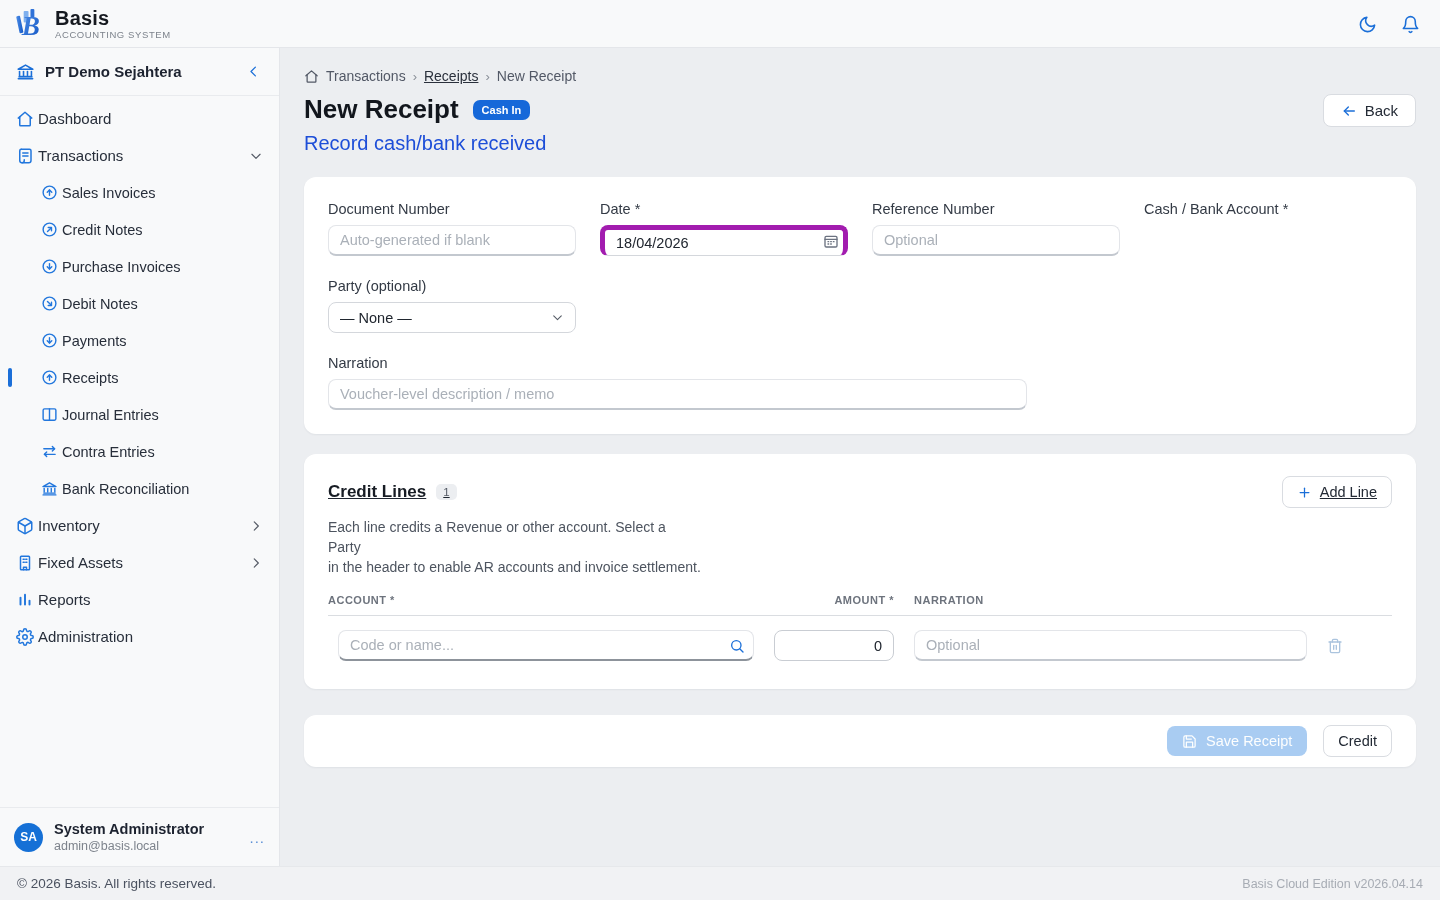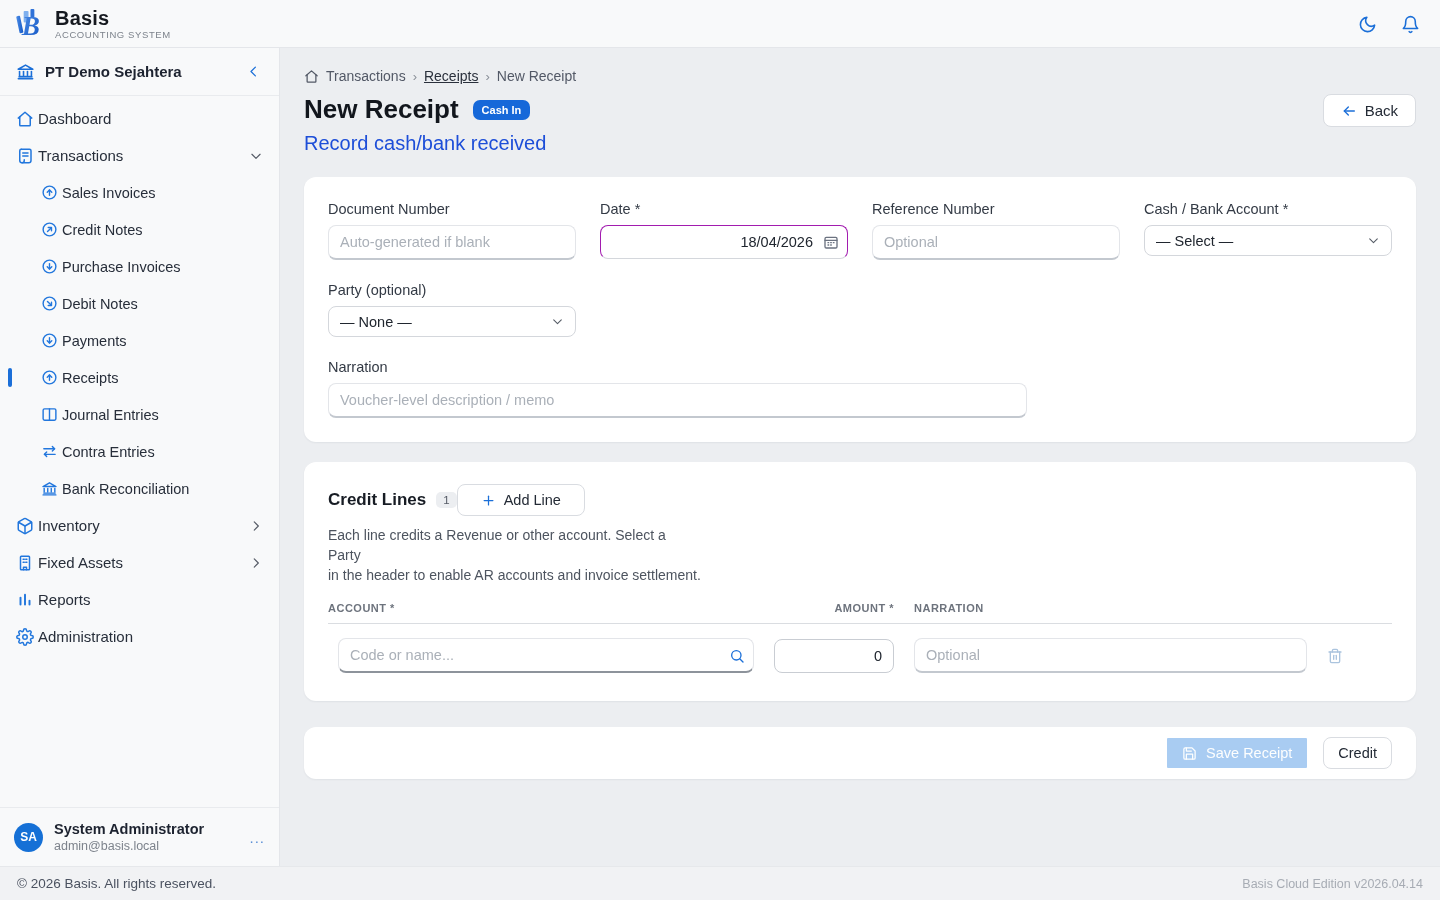--- a/index.html
+++ b/index.html
@@ -68,61 +68,61 @@
   .btn { display:inline-flex; align-items:center; gap:8px; background:#fff; border:1px solid #d9dce1;
     border-radius:8px; font-size:14.5px; color:#232a35; cursor:pointer; font-family:inherit; }
   .btn-back { padding:7px 17px; font-size:15px; }
   .btn-back .ic { color:#1b6fd8; }
 
   .card { background:#fff; border-radius:12px; box-shadow:0 1px 2px rgba(20,30,50,.06); }
   .card-form { margin-top:22px; padding:24px; }
   .grid4 { display:grid; grid-template-columns:repeat(4,1fr); column-gap:24px; }
   .field-label { font-size:14.5px; color:#333a45; margin-bottom:8px; }
   .tinput { width:100%; height:31px; border:1px solid #e3e5e9; border-bottom:2px solid #c3c8cf;
-    border-radius:8px; padding:16px 11px; font-size:14.5px; color:#20262f; font-family:inherit;
+    border-radius:8px; padding:4px 11px; font-size:14.5px; color:#20262f; font-family:inherit;
     background:#fff; outline:none; }
   .tinput::placeholder { color:#aab0b8; }
-  .boxed { border:1px solid #a21caf; border-bottom:1px solid #d4d7dc;text-align:right; }
+  .boxed { border:5px solid #a21caf; border-bottom:1px solid #d4d7dc; }
   .input-wrap { position:relative; }
   .input-wrap .trail-ic { position:absolute; right:9px; top:50%; transform:translateY(-50%); color:#6b7280; }
   .select { height:31px; border:1px solid #d4d7dc; border-radius:8px; background:#fff;
     display:flex; align-items:center; justify-content:space-between; padding:0 11px;
     font-size:14.5px; color:#20262f; cursor:pointer; }
   .select .chev { color:#565c66; }
   .row2 { margin-top:22px; width:248px; }
   .row3 { margin-top:22px; }
   .narration-input { width:699px; }
 
   
   .card-lines { margin-top:20px; padding:22px 24px 28px 24px; }
-  .lines-head { display:flex; align-items:flex-start; justify-content:flex-start; }
+  .lines-head { display:flex; align-items:flex-start; justify-content:space-between;text-decoration:underline; }
   .lines-title-wrap { display:flex; align-items:center; gap:10px; margin-top:6px; }
   .lines-title { font-size:17px; font-weight:bold; color:#171c24; }
   .count-badge { background:#eceef1; color:#555b66; font-size:11.5px; border-radius:5px; padding:2px 7px; }
-  .btn-addline { padding:7px 23px; }
+  .btn-addline { padding:7px 14px; }
   .btn-addline .ic { color:#1b6fd8; }
   .lines-desc { margin-top:9px; font-size:14px; color:#4d545f; line-height:20px; }
   .ltable { margin-top:17px; }
   .lhead { display:grid; grid-template-columns:426px 120px 393px 1fr; column-gap:20px;
     padding-bottom:9px; border-bottom:1px solid #dadde1; }
   .lhead div { font-size:11px; font-weight:bold; letter-spacing:.5px; color:#6d737d; }
   .lhead .col-amount { text-align:right; }
   .lrow { display:grid; grid-template-columns:426px 120px 393px 1fr; column-gap:20px;
     align-items:center; padding-top:14px; }
   .acct-wrap { padding-left:10px; position:relative; }
   .acct-input { border-bottom:2px solid #8d939b; padding-right:32px; }
   .acct-wrap .trail-ic { color:#1b6fd8; }
   .amount-input { text-align:right; border:1px solid #c9cdd3; border-radius:8px; }
   .trash-btn { background:none; border:none; color:#abc4de; cursor:pointer; justify-self:start; }
 
   
   .card-actions { margin-top:26px; padding:12px 24px; display:flex; justify-content:flex-end;
     align-items:center; gap:16px; height:52px; }
   .btn-save { background:#a9ccf2; border:none; color:#fdfefe; font-size:14.5px;
-    padding:7px 15px; border-radius:1px; display:inline-flex; align-items:center; gap:9px; cursor:default; }
+    padding:7px 15px; border-radius:8px; display:inline-flex; align-items:center; gap:9px; cursor:default; }
   .btn-cancel { padding:7px 14px; }
 </style>
 </head>
 <body>
 
 <div class="topbar">
   <div class="brand">
     <svg class="brand-mark" viewBox="0 0 34 34">
       <defs>
           <linearGradient id="bg1" x1="0" y1="0" x2="1" y2="1">
@@ -395,26 +395,20 @@
               <line x1="11.5" y1="16.5" x2="12.5" y2="16.5"></line>
           </svg>
         </div>
       </div>
       <div>
         <div class="field-label">Reference Number</div>
         <input class="tinput" type="text" placeholder="Optional" style="">
       </div>
       <div>
         <div class="field-label">Cash / Bank Account *</div>
-        <div class="select">
-          <span>— Select —</span>
-          <svg class="ic chev" width="13" height="13" viewBox="0 0 24 24">
-            <polyline points="5 9 12 16 19 9"></polyline>
-          </svg>
-        </div>
       </div>
     </div>
 
     <div class="row2">
       <div class="field-label">Party (optional)</div>
       <div class="select">
         <span>— None —</span>
         <svg class="ic chev" width="13" height="13" viewBox="0 0 24 24">
           <polyline points="5 9 12 16 19 9"></polyline>
         </svg>

